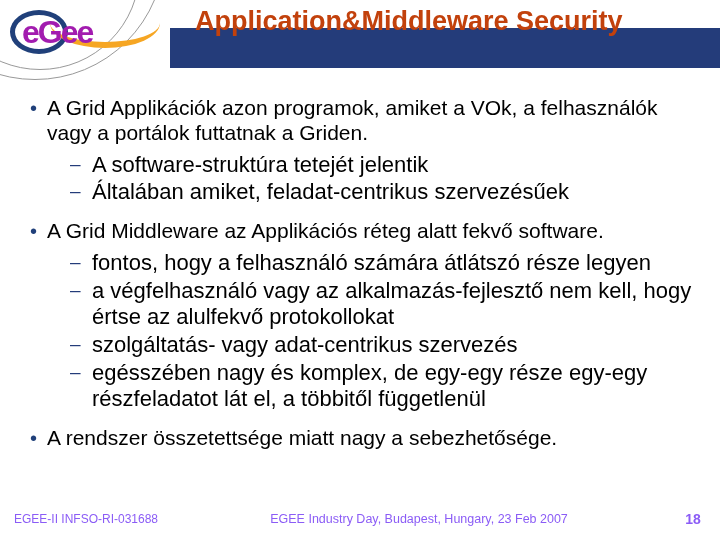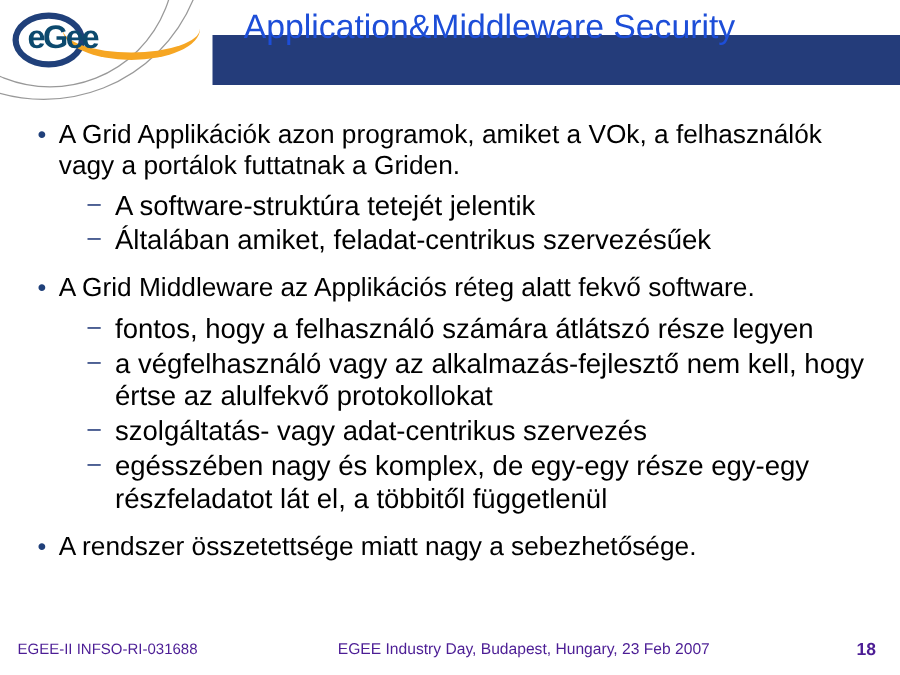--- a/index.html
+++ b/index.html
@@ -7,56 +7,56 @@
   .slide { width: 720px; height: 540px; position: relative; overflow: hidden; }
 
   
   .header { position: relative; height: 72px; }
   .title-bar {
     position: absolute; left: 170px; right: 0; top: 28px; height: 40px;
     background: #243c7a;
   }
   .title-text {
     position: absolute; left: 195px; top: 6px; right: 10px;
-    font-size: 27px; font-weight: normal; color: #1d4ed8;
+    font-size: 27px; font-weight: bold; color: #c2410c;
   }
   .arc1, .arc2 { position: absolute; border: 1px solid #999; border-radius: 50%; background: transparent; }
   .arc1 { width: 260px; height: 260px; left: -95px; top: -180px; }
   .arc2 { width: 200px; height: 200px; left: -60px; top: -130px; }
 
   
   .logo { position: absolute; left: 10px; top: 6px; width: 160px; height: 62px; }
   .logo .oval {
     position: absolute; left: 0; top: 4px; width: 58px; height: 44px;
     border: 5px solid #20407a; border-radius: 50%;
     background: #fff;
   }
   .logo .swoosh {
     position: absolute; left: 40px; top: 12px; width: 110px; height: 30px;
     border-bottom: 6px solid #f6a623; border-radius: 0 0 60% 60% / 0 0 100% 100%;
   }
-  .logo .txt { position: absolute; left: 12px; top: 8px; font-weight: 800; font-size: 26px; letter-spacing: -2px; color: #0c4a6e; }
+  .logo .txt { position: absolute; left: 12px; top: 8px; font-weight: 800; font-size: 32px; letter-spacing: -2px; color: #a21caf; }
 
   
   .body { position: absolute; left: 30px; right: 24px; top: 96px; bottom: 50px; }
   ul.top { list-style: none; }
   ul.top > li { margin-bottom: 14px; }
   ul.top > li > .row { display: flex; align-items: flex-start; }
   .top-bullet { color: #20407a; font-size: 20px; line-height: 24px; margin-right: 10px; }
   .top-text { font-size: 21px; font-weight: normal; line-height: 1.18; flex: 1; }
   ul.sub { list-style: none; margin: 6px 0 0 40px; }
   ul.sub > li { display: flex; align-items: flex-start; margin-bottom: 2px; }
   .sub-dash { color: #243c7a; font-size: 19px; line-height: 24px; margin-right: 8px; min-width: 14px; }
   .sub-text { font-size: 22px; line-height: 1.18; flex: 1; }
 
   
   .footer {
     position: absolute; left: 0; right: 0; bottom: 8px; height: 26px;
     display: flex; align-items: center; justify-content: space-between;
-    padding: 0 14px; font-size: 12px; color: #4c1d95;
+    padding: 0 14px; font-size: 12px; color: #8b5cf6;
   }
   .footer .mid { flex: 1; text-align: center; font-weight: normal; font-size: 12.5px; }
   .footer .num { font-weight: bold; font-size: 14px; min-width: 26px; text-align: center; }
 </style>
 </head>
 <body>
 
 <div class="slide">
 
   <div class="header">

